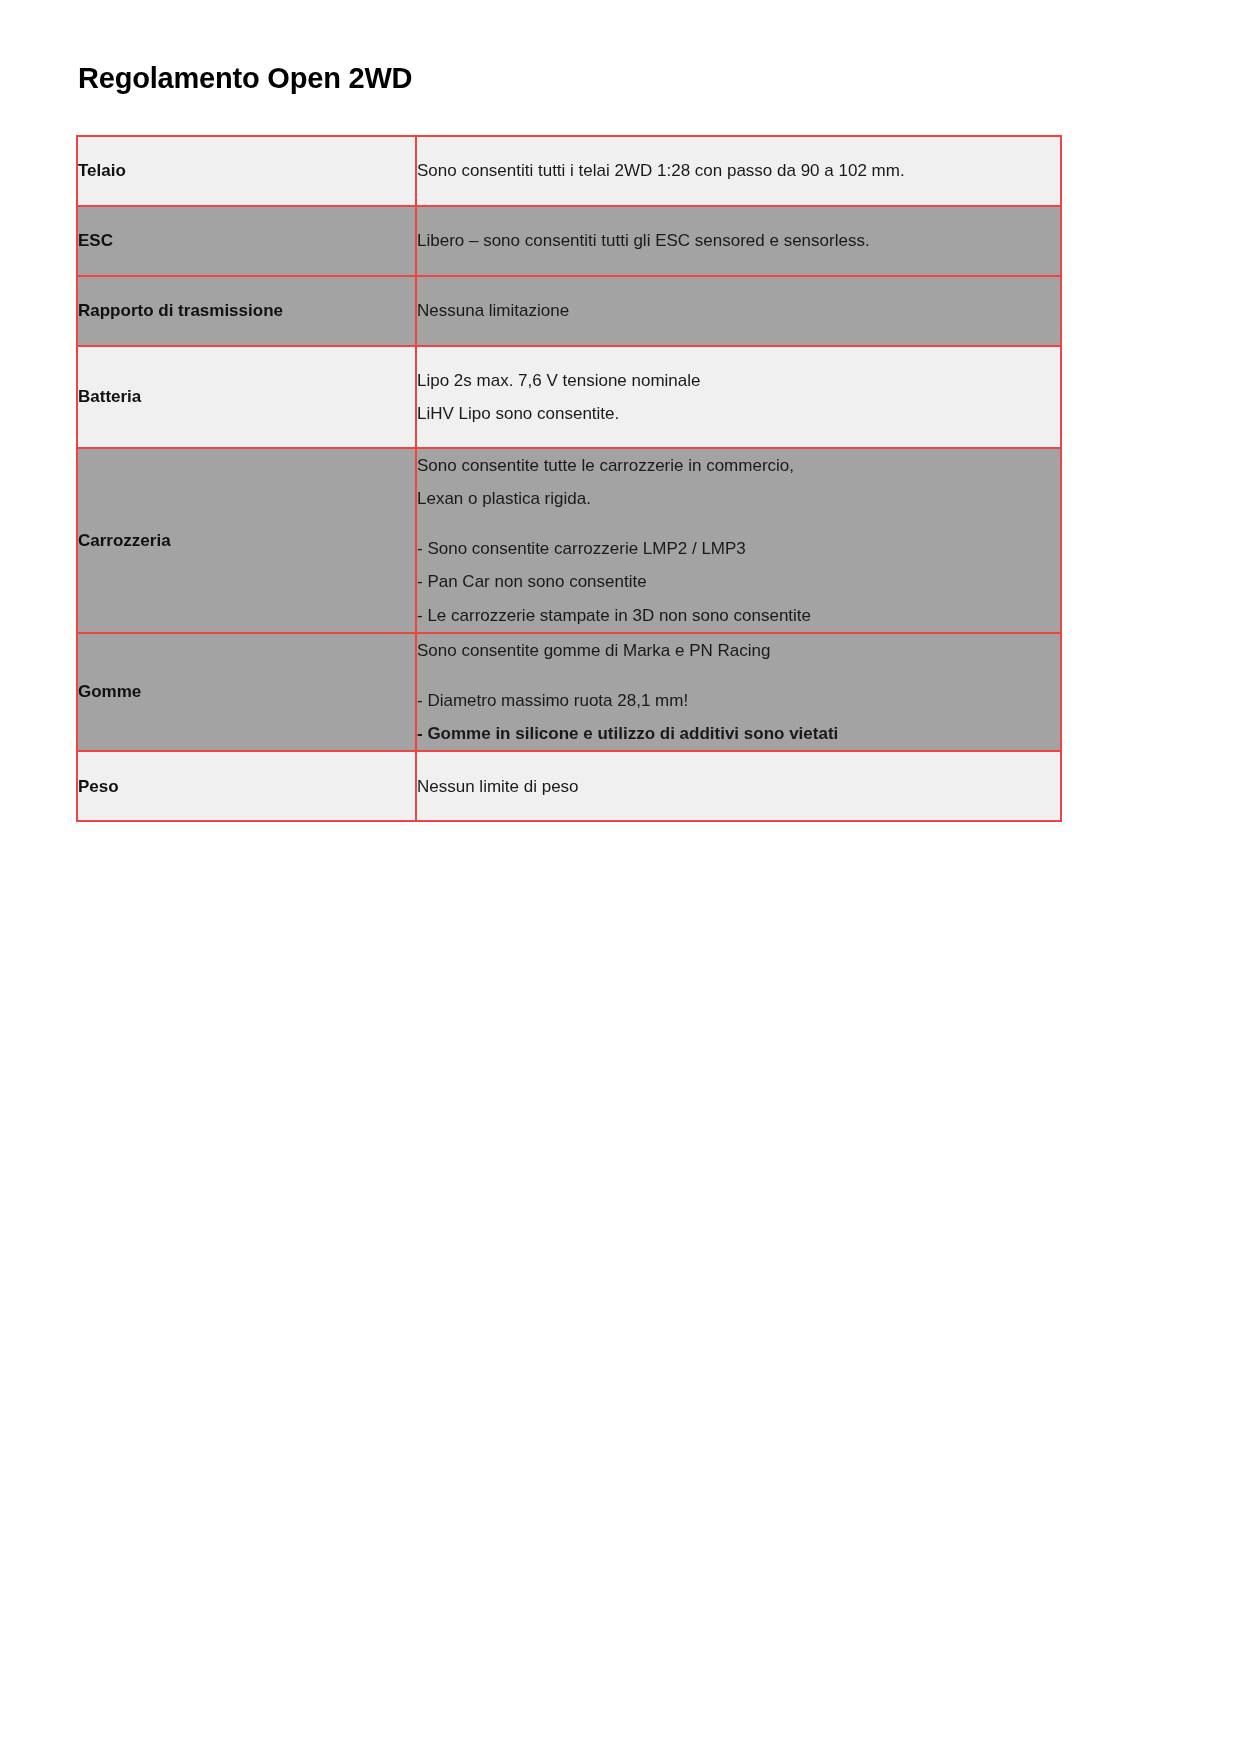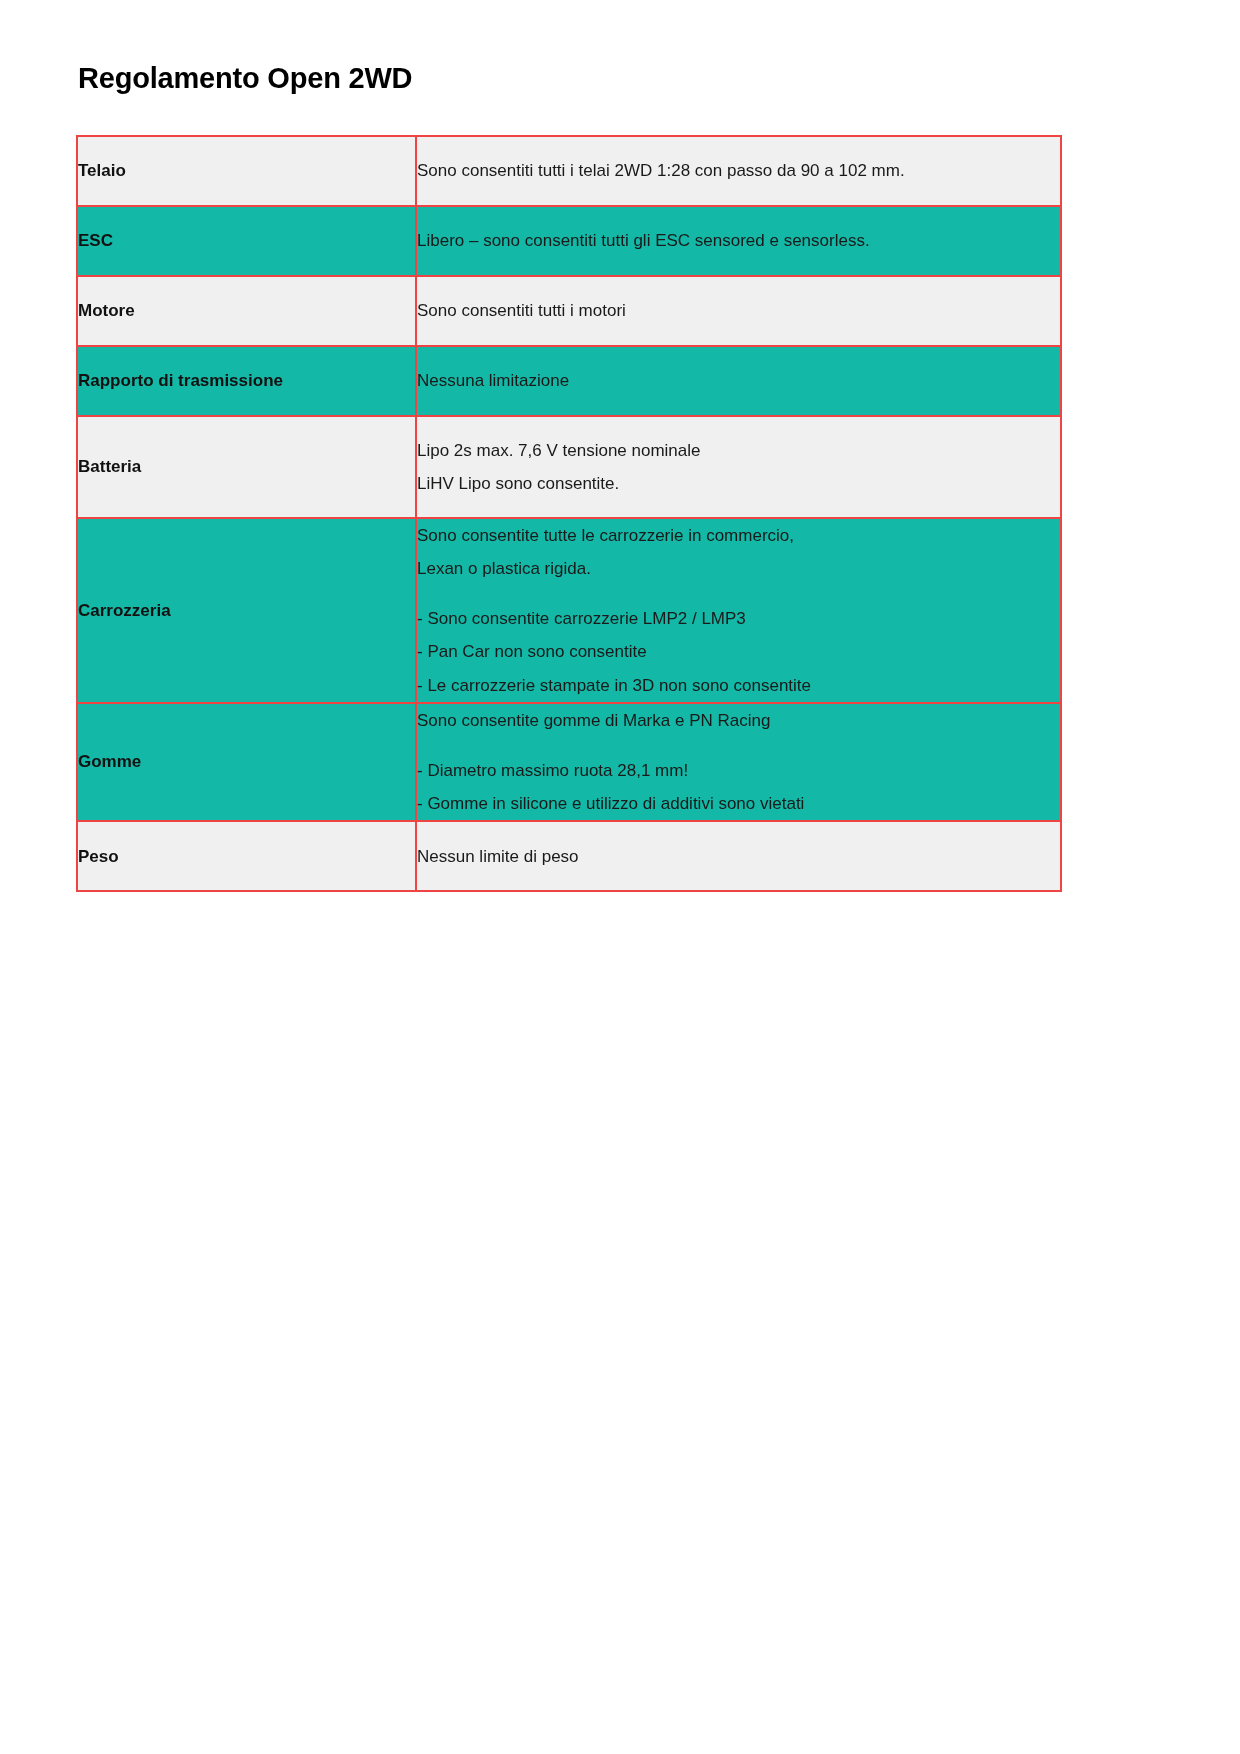--- a/index.html
+++ b/index.html
@@ -30,21 +30,21 @@
   }
   table.rules {
     width: 984px;
     border-collapse: collapse;
     table-layout: fixed;
     border: 1px solid #cfcfcf;
   }
   table.rules col.c1 { width: 339px; }
   table.rules col.c2 { width: 645px; }
   table.rules tr.shaded > td { background: #f0f0f0; }
-  table.rules tr.plain > td { background: #14b8a6; margin-top: 20px; }
+  table.rules tr.plain > td { background: #a3a3a3; margin-top: 20px; }
   table.rules td {
     border: 2px solid #ef4444;
     vertical-align: middle;
     padding: 0;
   }
   td.label-cell {
     padding: 22px 20px 22px 28px;
     font-size: 17px;
     font-weight: bold;
     color: #111111;
@@ -57,21 +57,21 @@
     color: #1a1a1a;
     line-height: 1.45;
   }
   .line {
     display: block;
     margin: 0;
     padding: 0;
     line-height: 1.95;
     white-space: pre-wrap;
   }
-  .line.bold { font-weight: normal; }
+  .line.bold { font-weight: bold; }
   .line.spacer {
     line-height: 1.95;
     height: 1.0em;
     font-size: 17px;
   }
   
   tr.r-telaio td, tr.r-esc td, tr.r-motore td,
   tr.r-rapporto td, tr.r-cerchi td, tr.r-peso td, tr.r-note td {
     height: 68px;
   }
@@ -103,28 +103,20 @@
 
       <tr class="plain r-esc">
         <td class="label-cell">
           <span class="line">ESC</span>
         </td>
         <td class="value-cell">
           <span class="line">Libero – sono consentiti tutti gli ESC sensored e sensorless.</span>
         </td>
       </tr>
 
-      <tr class="shaded r-motore">
-        <td class="label-cell">
-          <span class="line">Motore</span>
-        </td>
-        <td class="value-cell">
-          <span class="line">Sono consentiti tutti i motori</span>
-        </td>
-      </tr>
 
       <tr class="plain r-rapporto">
         <td class="label-cell">
           <span class="line">Rapporto di trasmissione</span>
         </td>
         <td class="value-cell">
           <span class="line">Nessuna limitazione</span>
         </td>
       </tr>
 

